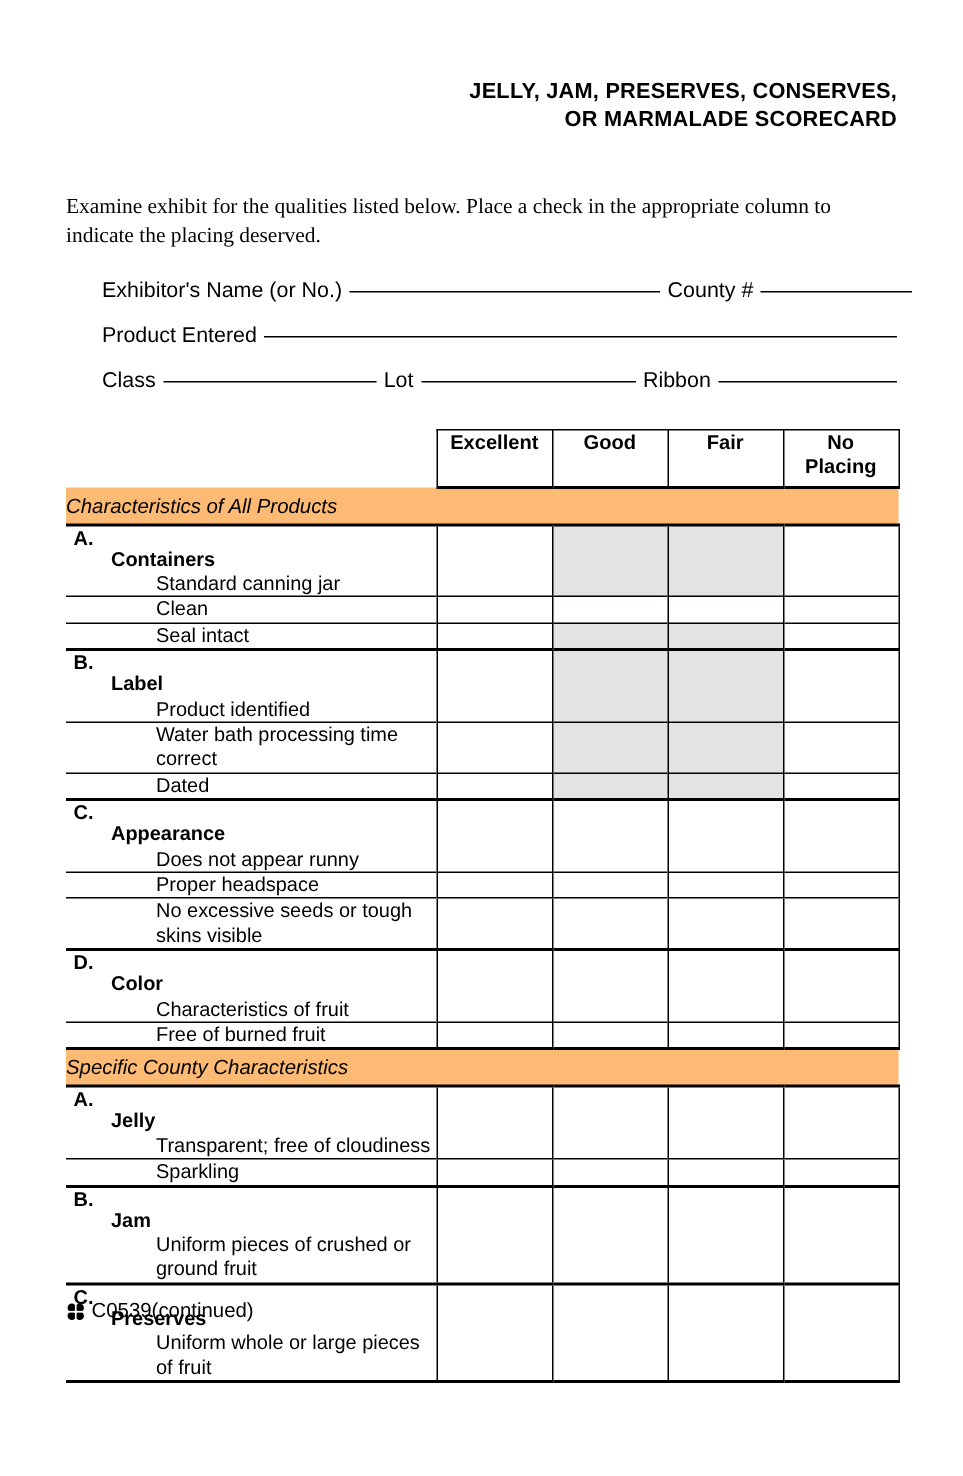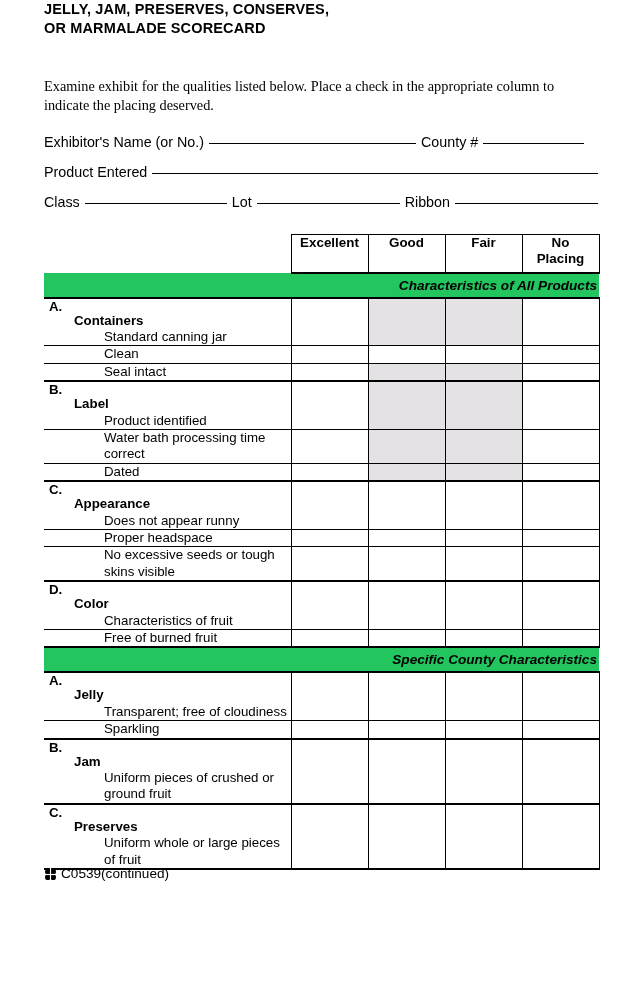--- a/index.html
+++ b/index.html
@@ -18,41 +18,43 @@
   .page {
     position: relative;
     width: 642px;
     height: 984px;
     box-sizing: border-box;
     padding: 0 44px;
   }
 
   
   .title-block {
-    text-align: left;
+    padding-top: 52px;
+    text-align: right;
   }
   .title-line {
     font-size: 14.5px;
     font-weight: bold;
     letter-spacing: 0.15px;
     line-height: 19px;
   }
 
   
   .instructions {
     margin-top: 39px;
     font-size: 14.3px;
     line-height: 19px;
     text-align: left;
     font-family: Liberation Serif, serif;
   }
 
   
   .form-lines {
     margin-top: 19px;
+    margin-left: 24px;
   }
   .form-row {
     display: flex;
     align-items: baseline;
     font-size: 14.3px;
     height: 30px;
   }
   .form-label {
     white-space: nowrap;
     flex: 0 0 auto;
@@ -105,28 +107,26 @@
     line-height: 16px;
     padding: 4px 2px 5px 2px;
     height: 38px;
     box-sizing: border-box;
     margin-left: 44px;
   }
 
   
   .divider-row td {
     border: none;
-    background: #22c55e;
-    text-align: right;
+    background: #fdba74;
     font-style: italic;
     font-size: 13.6px;
     padding: 4px 2px 4px 0;
     height: 25px;
     box-sizing: border-box;
-    font-weight: bold;
   }
 
   
   .item-cell {
     border-left: none;
     border-right: 1.6px solid #000;
     border-top: 1px solid #000;
     border-bottom: none;
     padding: 3px 4px 4px 0;
     line-height: 16.4px;

